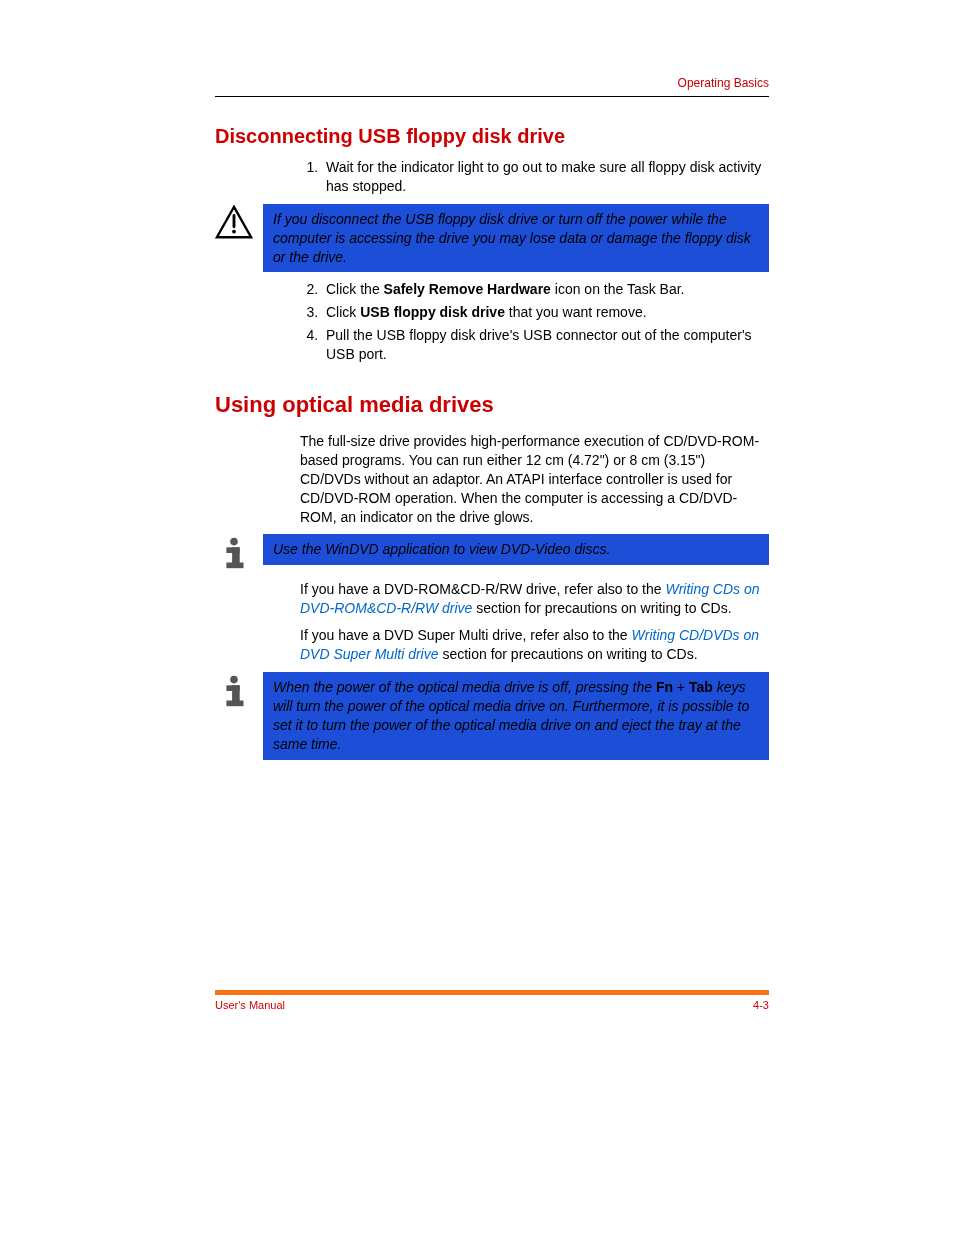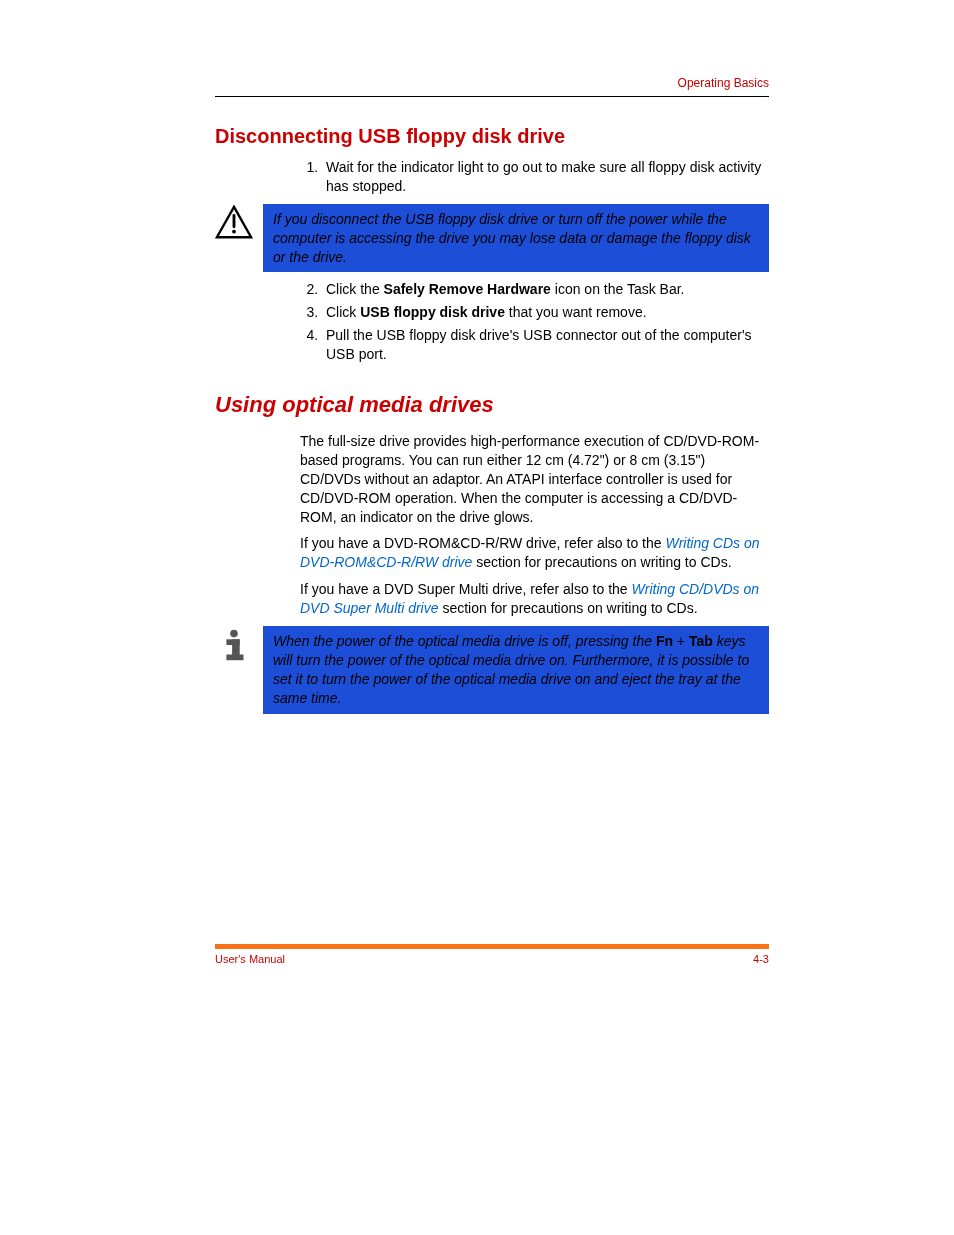--- a/index.html
+++ b/index.html
@@ -61,21 +61,20 @@
     padding: 6px 10px;
     font-style: italic;
     line-height: 1.35;
   }
   .callout-body .bold { font-weight: bold; font-style: normal; text-align: right; }
   .h1 {
     color: #cc0000;
     font-weight: bold;
     font-size: 22px;
     margin: 28px 0 14px 0;
-    font-style: italic;
   }
   .para {
     margin: 8px 0 8px 85px;
     line-height: 1.35;
   }
   .link {
     color: #0066cc;
     font-style: italic;
     cursor: pointer;
   }
@@ -123,20 +122,31 @@
     <li>
       <span>Click </span><b>USB floppy disk drive</b><span> that you want remove.</span>
     </li>
     <li>Pull the USB floppy disk drive's USB connector out of the computer's USB port.</li>
   </ol>
 
   <div class="h1">Using optical media drives</div>
 
   <div class="para">The full-size drive provides high-performance execution of CD/DVD-ROM-based programs. You can run either 12 cm (4.72") or 8 cm (3.15") CD/DVDs without an adaptor. An ATAPI interface controller is used for CD/DVD-ROM operation. When the computer is accessing a CD/DVD-ROM, an indicator on the drive glows.</div>
 
+  <div class="callout">
+    <div class="callout-icon">
+      <svg viewBox="0 0 40 40" width="38" height="38">
+        <circle cx="20" cy="8" r="4" fill="#555"></circle>
+        <rect x="12" y="14" width="14" height="6" fill="#555"></rect>
+        <rect x="18" y="14" width="8" height="20" fill="#555"></rect>
+        <rect x="12" y="30" width="18" height="6" fill="#555"></rect>
+      </svg>
+    </div>
+    <div class="callout-body">Use the WinDVD application to view DVD-Video discs.</div>
+  </div>
 
   <div class="para">
     <span>If you have a DVD-ROM&amp;CD-R/RW drive, refer also to the </span><span class="link">Writing CDs on DVD-ROM&amp;CD-R/RW drive</span><span> section for precautions on writing to CDs.</span>
   </div>
 
   <div class="para">
     <span>If you have a DVD Super Multi drive, refer also to the </span><span class="link">Writing CD/DVDs on DVD Super Multi drive</span><span> section for precautions on writing to CDs.</span>
   </div>
 
   <div class="callout">

